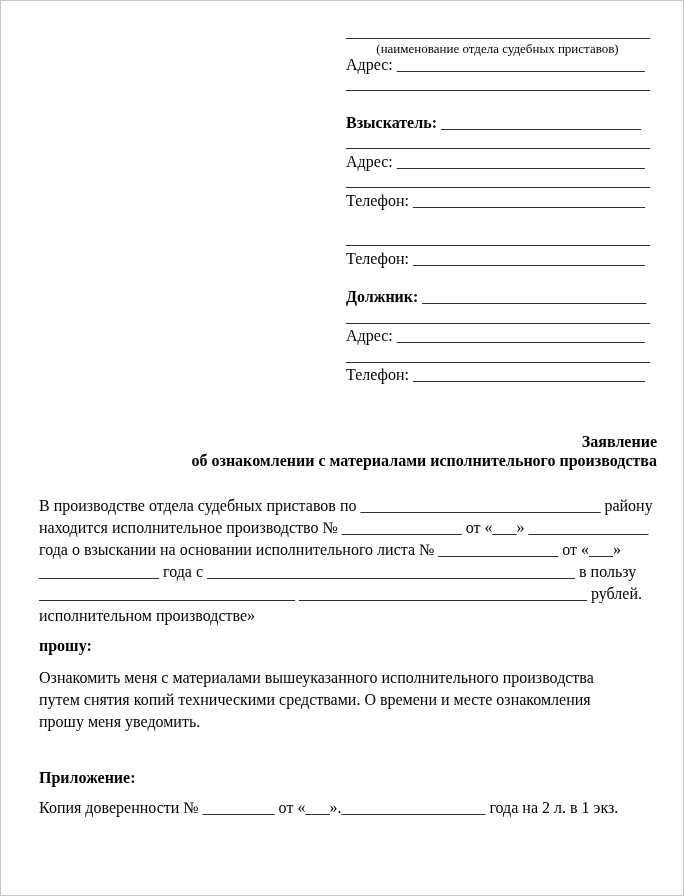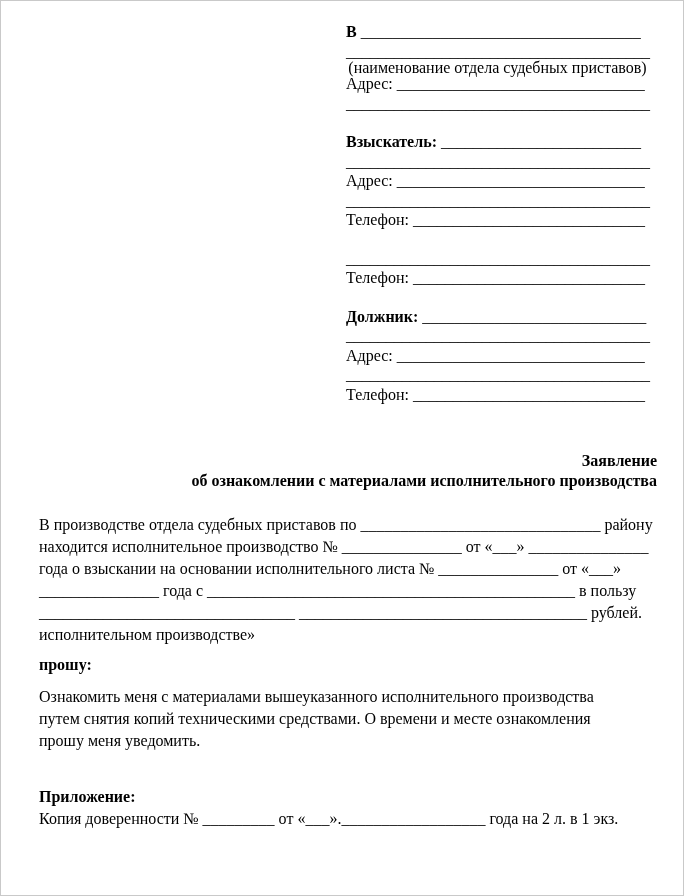--- a/index.html
+++ b/index.html
@@ -19,49 +19,48 @@
   
   .header-block {
     width: 303px;
     margin-left: 307px;
     line-height: 19.5px;
   }
   .group { margin-bottom: 19px; }
   .field-line { white-space: nowrap; }
   .b { font-weight: bold; }
   .caption {
-    font-size: 16px;
+    font-size: 13px;
     line-height: 13px;
     text-align: center;
     white-space: nowrap;
   }
   
   .doc-title {
     margin-top: 47px;
     text-align: right;
     font-weight: bold;
     line-height: 19.5px;
   }
   
   .body-text { margin-top: 24px; line-height: 22px; }
   .line { white-space: nowrap; }
   .request-line { margin-top: 8px; font-weight: bold; }
   .p3 { margin-top: 10px; }
   .attachment-heading { font-weight: bold; margin-top: 34px; line-height: 22px; }
-  .attachment-line { line-height: 22px; white-space: nowrap; }
+  .attachment-line { margin-top: 8px; line-height: 22px; white-space: nowrap; }
 </style>
 </head>
 <body>
 
 <div class="page">
 
   <div class="header-block">
 
     <div class="group">
-      <div class="field-line"><span class="b">В</span> <span>___________________________________</span></div>
       <div class="field-line">______________________________________</div>
       <div class="caption">(наименование отдела судебных приставов)</div>
       <div class="field-line"><span>Адрес:</span> <span>_______________________________</span></div>
       <div class="field-line">______________________________________</div>
     </div>
 
     <div class="group">
       <div class="field-line"><span class="b">Взыскатель:</span> <span>_________________________</span></div>
       <div class="field-line">______________________________________</div>
       <div class="field-line"><span>Адрес:</span> <span>_______________________________</span></div>

